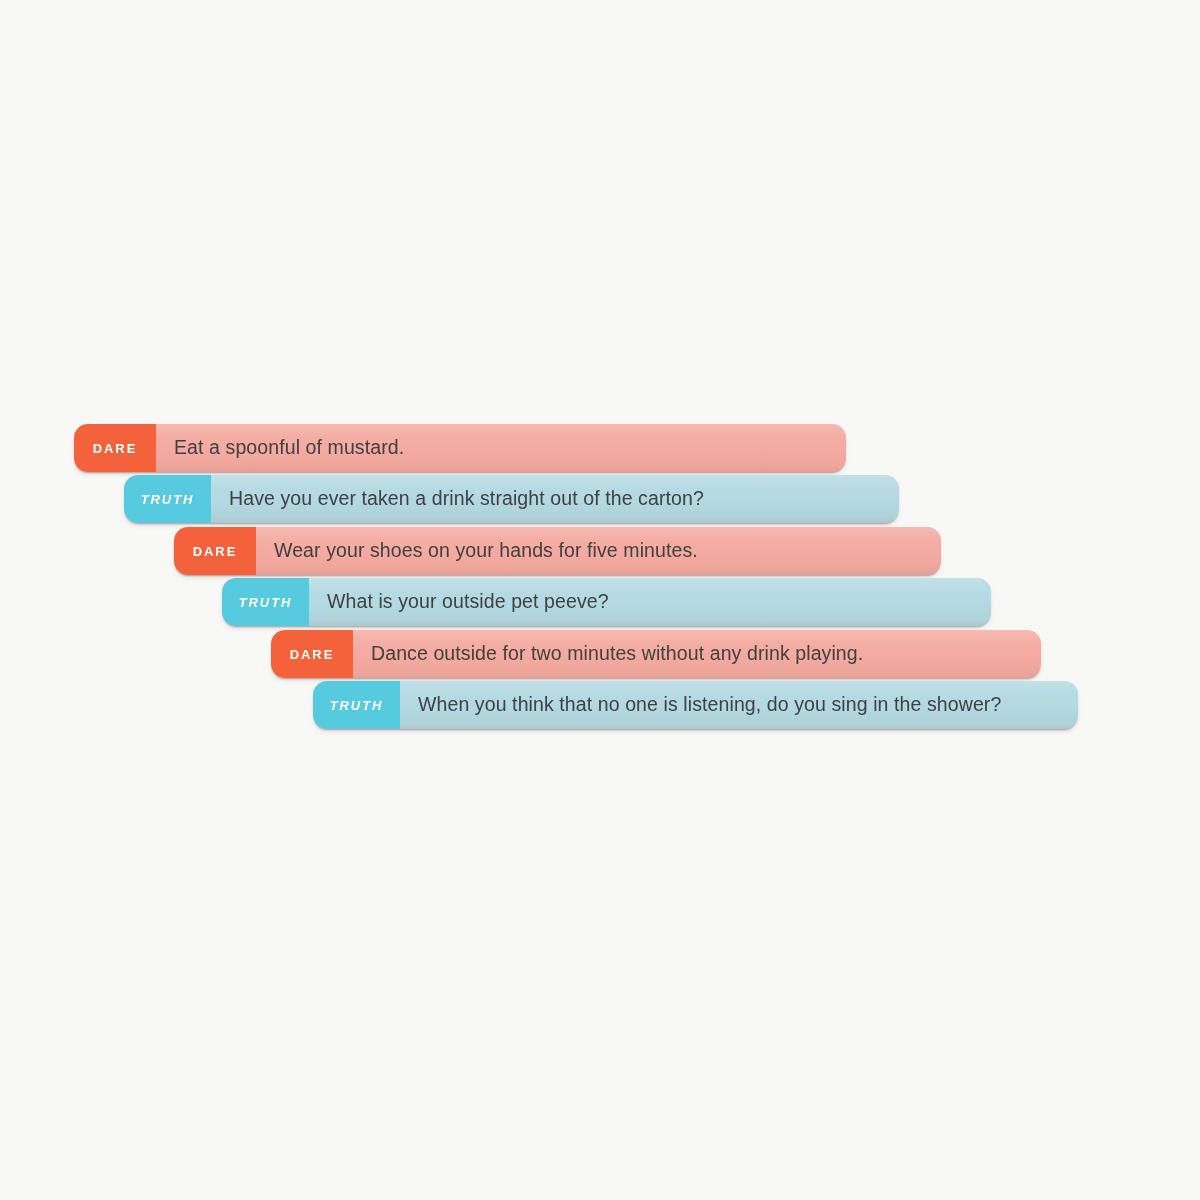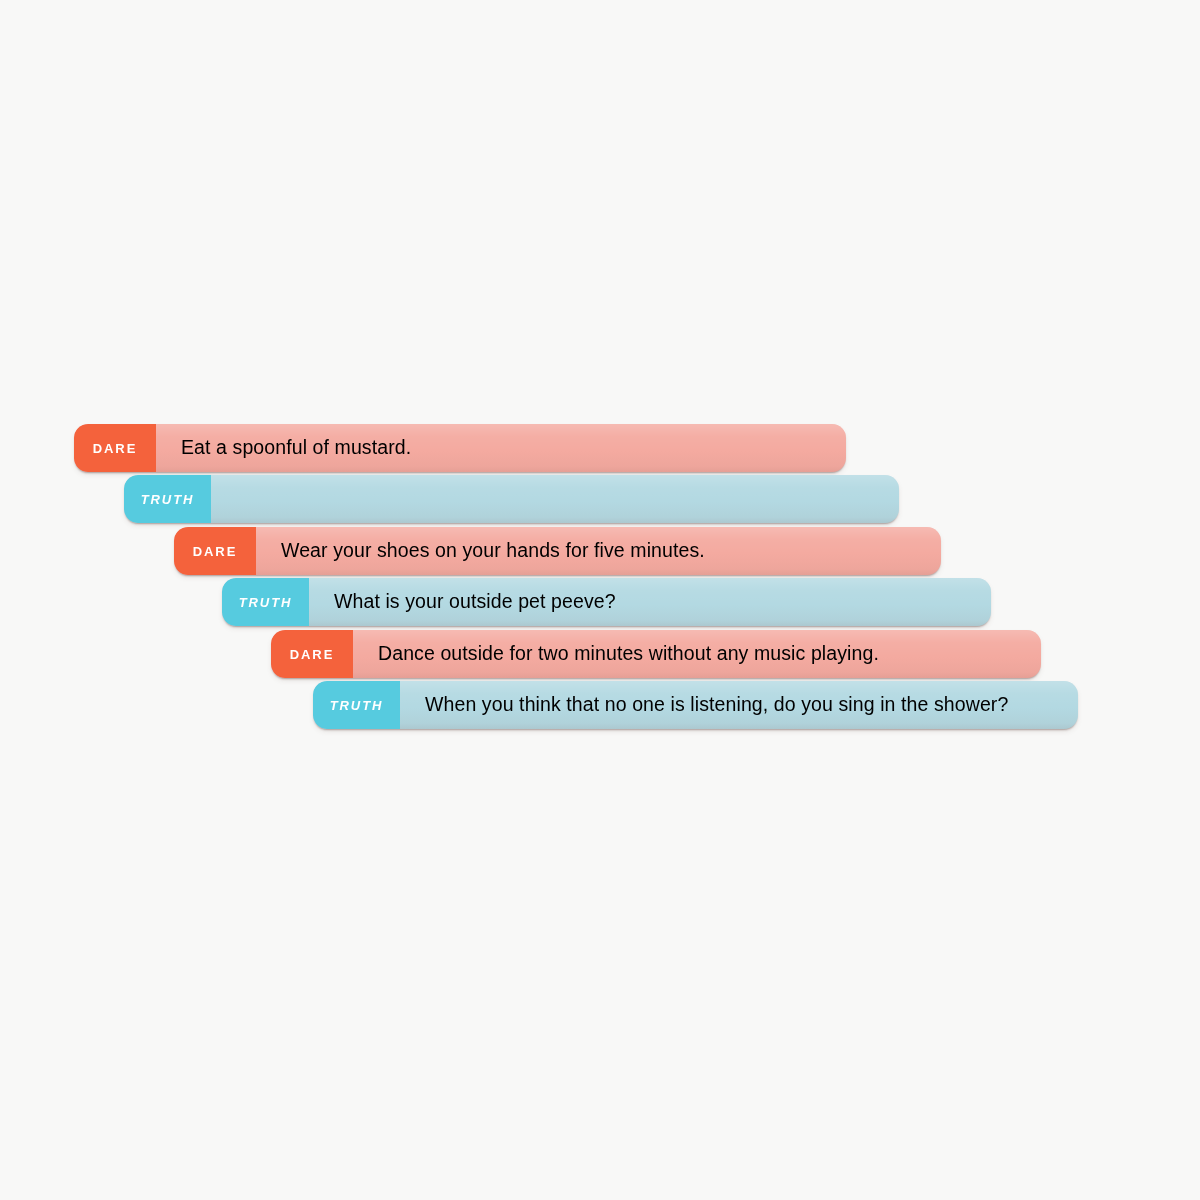--- a/index.html
+++ b/index.html
@@ -27,21 +27,20 @@
   .stick {
     position: absolute;
     height: 48px;
     border-radius: 14px;
     display: flex;
     align-items: stretch;
     overflow: hidden;
     box-sizing: border-box;
     box-shadow: 0 2px 2px -1px rgba(80, 50, 45, 0.40),
                 0 3px 6px -2px rgba(90, 60, 55, 0.18);
-    gap: 7px;
   }
 
   
   .stick::after {
     content: "";
     position: absolute;
     left: 0; top: 0; right: 0; bottom: 0;
     pointer-events: none;
     border-radius: 14px;
     background:
@@ -69,21 +68,21 @@
   }
 
   .stick .prompt {
     flex: 1 1 auto;
     display: flex;
     align-items: center;
     padding-left: 18px;
     padding-right: 18px;
     font-size: 19.5px;
     letter-spacing: 0.1px;
-    color: #000000;
+    color: #404040;
     line-height: 1;
     white-space: nowrap;
     position: relative;
     z-index: 2;
   }
 
   
   .stick.dare { background: #f4aaa0; }
   .stick.dare .tag {
     width: 82px;
@@ -103,30 +102,31 @@
 </head>
 <body>
 
 <div id="scene">
     <div class="stick dare" style="left: 74px; top: 424px; width: 772px; z-index: 1;">
       <div class="tag">DARE</div>
       <div class="prompt">Eat a spoonful of mustard.</div>
     </div>
     <div class="stick truth" style="left: 124px; top: 475px; width: 775px; z-index: 2;">
       <div class="tag">TRUTH</div>
+      <div class="prompt">Have you ever taken a drink straight out of the carton?</div>
     </div>
     <div class="stick dare" style="left: 174px; top: 527px; width: 767px; z-index: 3;">
       <div class="tag">DARE</div>
       <div class="prompt">Wear your shoes on your hands for five minutes.</div>
     </div>
     <div class="stick truth" style="left: 222px; top: 578px; width: 769px; z-index: 4;">
       <div class="tag">TRUTH</div>
       <div class="prompt">What is your outside pet peeve?</div>
     </div>
     <div class="stick dare" style="left: 271px; top: 630px; width: 770px; z-index: 5;">
       <div class="tag">DARE</div>
-      <div class="prompt">Dance outside for two minutes without any music playing.</div>
+      <div class="prompt">Dance outside for two minutes without any drink playing.</div>
     </div>
     <div class="stick truth" style="left: 313px; top: 681px; width: 765px; z-index: 6;">
       <div class="tag">TRUTH</div>
       <div class="prompt">When you think that no one is listening, do you sing in the shower?</div>
     </div>
   </div>
 
 </body></html>

